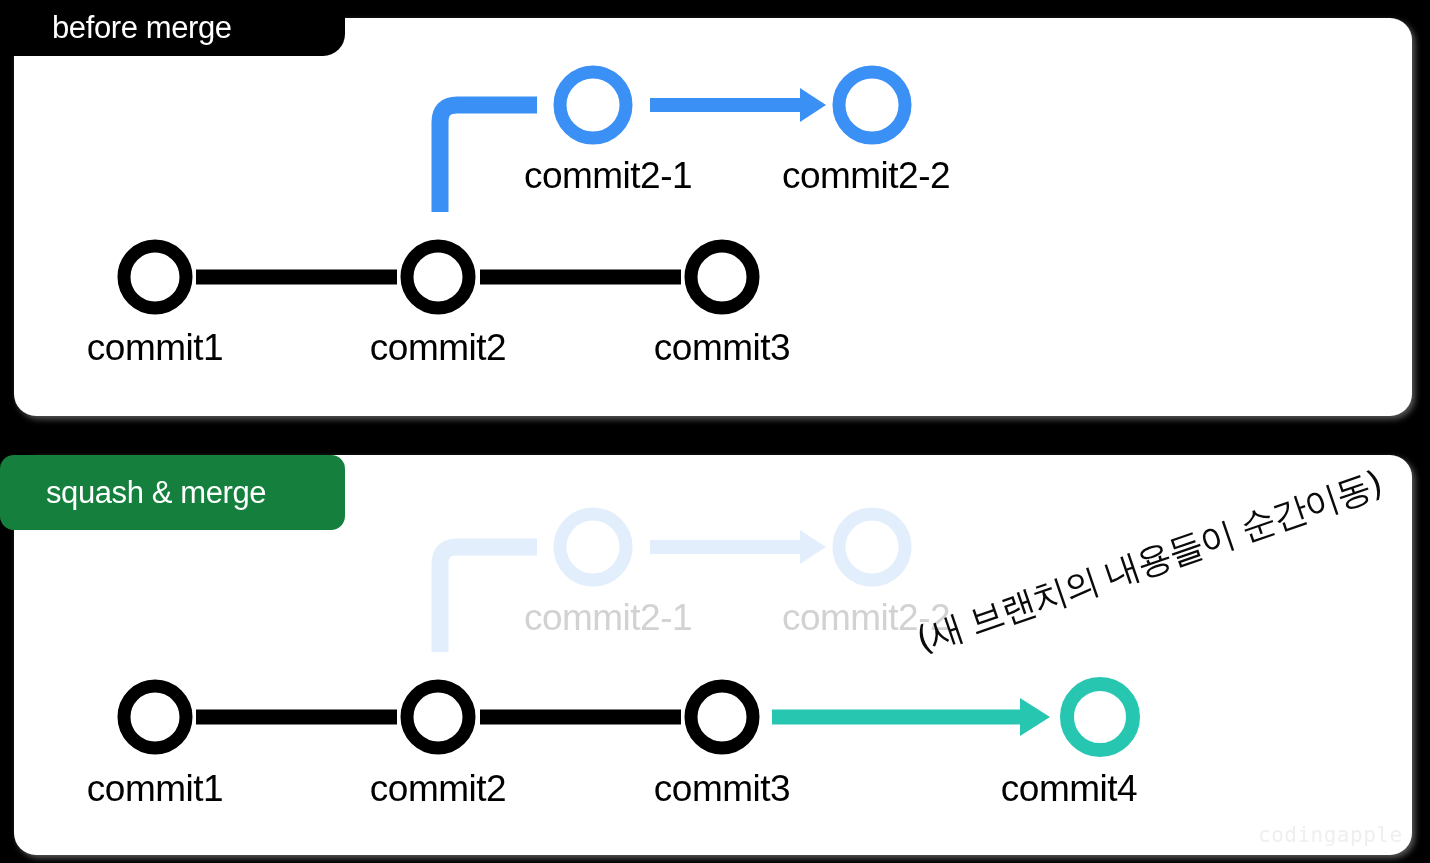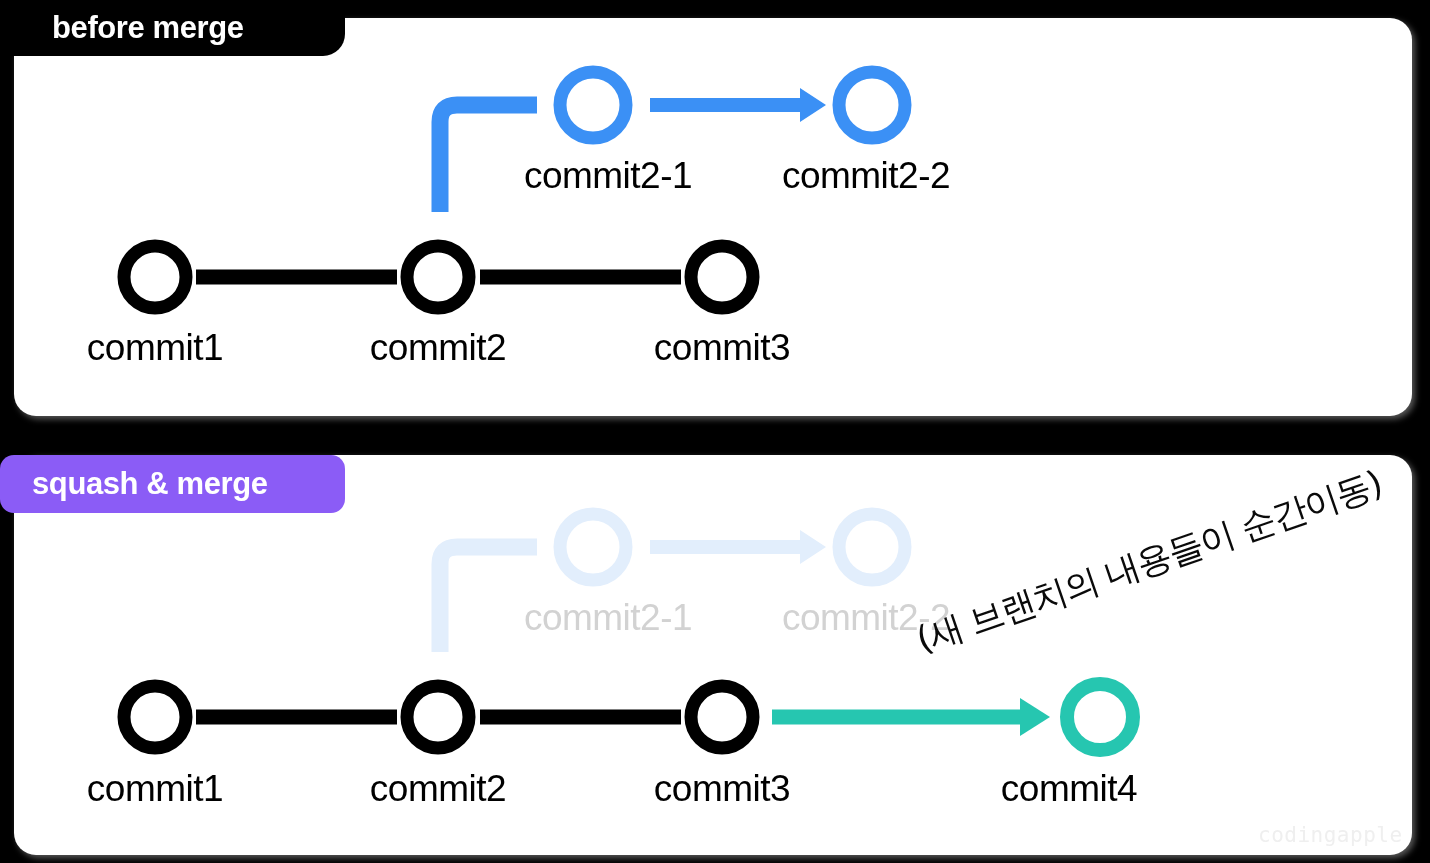--- a/index.html
+++ b/index.html
@@ -34,45 +34,45 @@
     width: 1398px;
     height: 400px;
   }
 
   
   .badge {
     position: absolute;
     display: flex;
     align-items: center;
     color: #ffffff;
-    font-weight: bold;
+    font-weight: normal;
     letter-spacing: -0.4px;
     white-space: nowrap;
     z-index: 5;
   }
   #badge-before {
     left: 0px;
     top: 0px;
     width: 345px;
     height: 56px;
     background: #000000;
     border-radius: 0 0 22px 0;
     font-size: 31px;
     padding-left: 52px;
     box-sizing: border-box;
   }
   #badge-squash {
     left: 0px;
     top: 455px;
     width: 345px;
-    height: 58px;
-    background: #8b5cf6;
+    height: 75px;
+    background: #15803d;
     border-radius: 14px;
     font-size: 31px;
-    padding-left: 32px;
+    padding-left: 46px;
     box-sizing: border-box;
   }
 
   
   .graph {
     position: absolute;
     left: 0;
     top: 0;
     width: 1430px;
     height: 863px;

